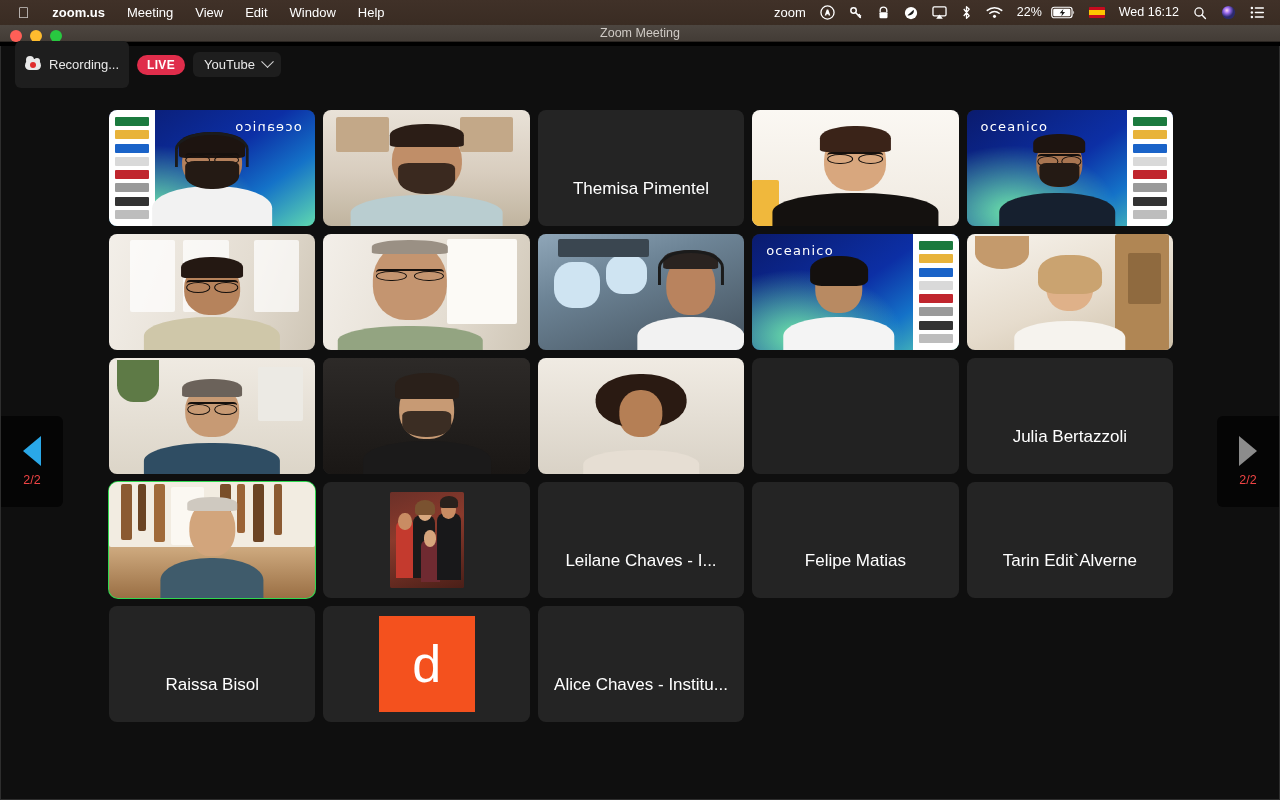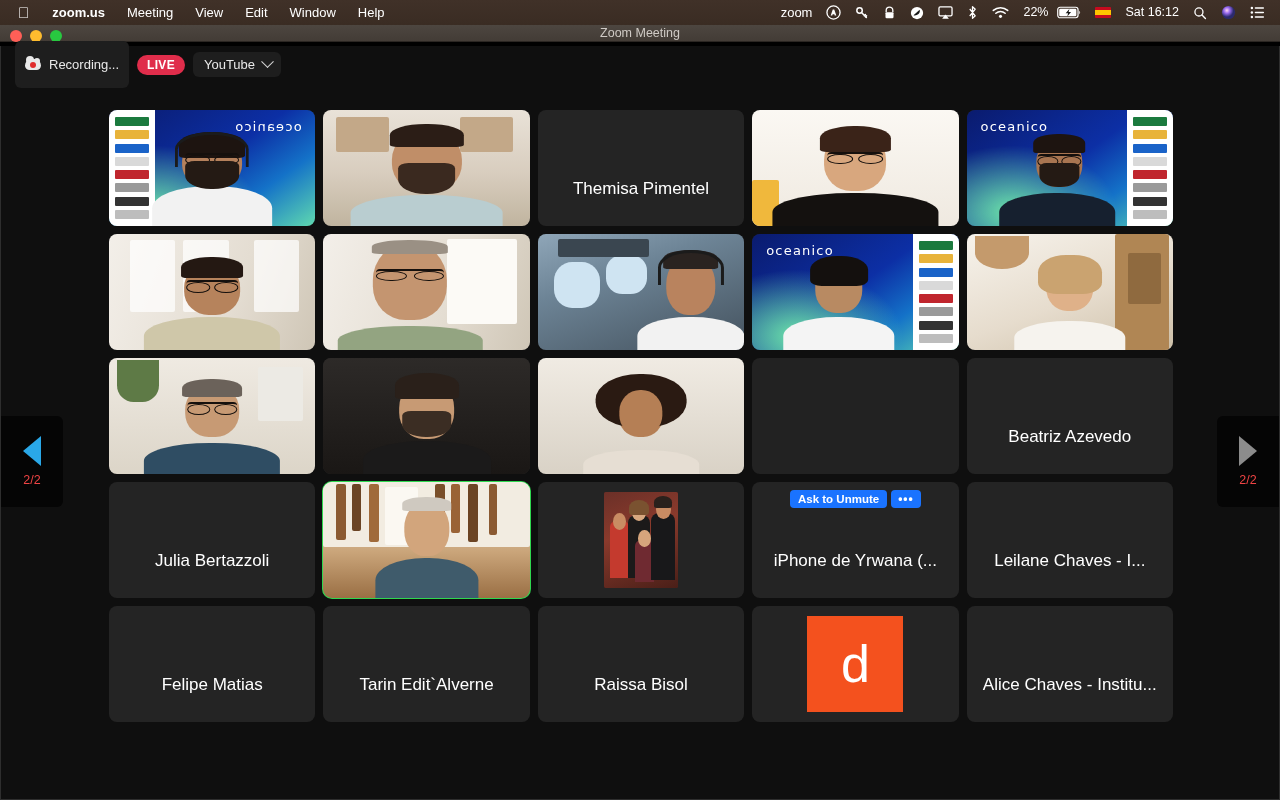--- a/index.html
+++ b/index.html
@@ -293,21 +293,21 @@
       <svg width="24" height="13" viewBox="0 0 26 13" aria-hidden="true">
         <rect x="0.8" y="0.8" width="22" height="11.4" rx="2.6" fill="none" stroke="#fff" stroke-width="1.3"></rect>
         <rect x="2.4" y="2.4" width="18.6" height="8.2" rx="1.4" fill="#fff"></rect>
         <path d="M24.2 4.6v3.8c1.1-.4 1.1-3.4 0-3.8z" fill="#fff"></path>
         <path d="M13.4 2.6 9.4 7.4h2.6l-.8 3.4 4-4.8h-2.6z" fill="#1a1a1a"></path>
       </svg>
     </span>
     <span class="sitem">
         <span class="flagico"></span>
       </span>
-    <span class="sitem">Sat 16:12</span>
+    <span class="sitem">Wed 16:12</span>
     <span class="sitem">
       <svg width="14" height="14" viewBox="0 0 16 16" aria-hidden="true">
         <circle cx="6.8" cy="6.8" r="4.6" fill="none" stroke="#fff" stroke-width="1.5"></circle>
         <path d="M10.3 10.3 14.2 14.2" stroke="#fff" stroke-width="1.6" stroke-linecap="round"></path>
       </svg>
     </span>
     <span class="sitem">
       <svg width="15" height="15" viewBox="0 0 16 16" aria-hidden="true">
         <defs>
           <radialGradient id="sg" cx="38%" cy="34%">
@@ -518,23 +518,20 @@
       <div class="vid bg-soft">
         <div class="torso" style="background:#e6ded3;width:56%;height:26%"></div>
         <div class="head" style="top:26%;height:42%;width:22%;background:#b57f55"></div>
         <div class="hair" style="top:14%;width:44%;height:46%;background:#2a1a12;border-radius:48%"></div>
         <div class="head" style="top:28%;height:38%;width:21%;background:#b57f55"></div>
       </div>
     </div>
 
     <div class="tile empty"></div>
 
-    <div class="tile">
-      <span class="nm">Beatriz Azevedo</span>
-    </div>
 
     <div class="tile">
       <span class="nm">Julia Bertazzoli</span>
     </div>
 
     <div class="tile active">
       <div class="vid bg-workshop">
         <div class="win" style="left:0;top:0;width:100%;height:56%;background:#f2ece1"></div>
         <div class="win" style="left:6%;top:2%;width:5%;height:48%;background:#8b5a32;border-radius:2px"></div>
         <div class="win" style="left:14%;top:2%;width:4%;height:40%;background:#6b4424;border-radius:2px"></div>
@@ -559,27 +556,20 @@
         <div style="position:absolute;left:38%;top:12%;width:19%;height:18%;background:#d8a87f;border-radius:50%"></div>
         <div style="position:absolute;left:34%;top:8%;width:27%;height:16%;background:#7a5230;border-radius:50% 50% 20% 20%"></div>
         <div style="position:absolute;left:42%;top:50%;width:26%;height:44%;background:#6f2a31;border-radius:6px 6px 0 0"></div>
         <div style="position:absolute;left:46%;top:40%;width:17%;height:17%;background:#d6a57c;border-radius:50%"></div>
         <div style="position:absolute;left:64%;top:22%;width:32%;height:70%;background:#18181a;border-radius:8px 8px 0 0"></div>
         <div style="position:absolute;left:70%;top:8%;width:20%;height:20%;background:#c98c63;border-radius:50%"></div>
         <div style="position:absolute;left:68%;top:4%;width:24%;height:13%;background:#2a211c;border-radius:50% 50% 16% 16%"></div>
       </div>
     </div>
 
-    <div class="tile">
-      <div class="unmute-row">
-        <span class="unmute-btn">Ask to Unmute</span>
-        <span class="dots-btn">•••</span>
-      </div>
-      <span class="nm">iPhone de Yrwana (...</span>
-    </div>
 
     <div class="tile">
       <span class="nm">Leilane Chaves - I...</span>
     </div>
 
     <div class="tile">
       <span class="nm">Felipe Matias</span>
     </div>
 
     <div class="tile">

